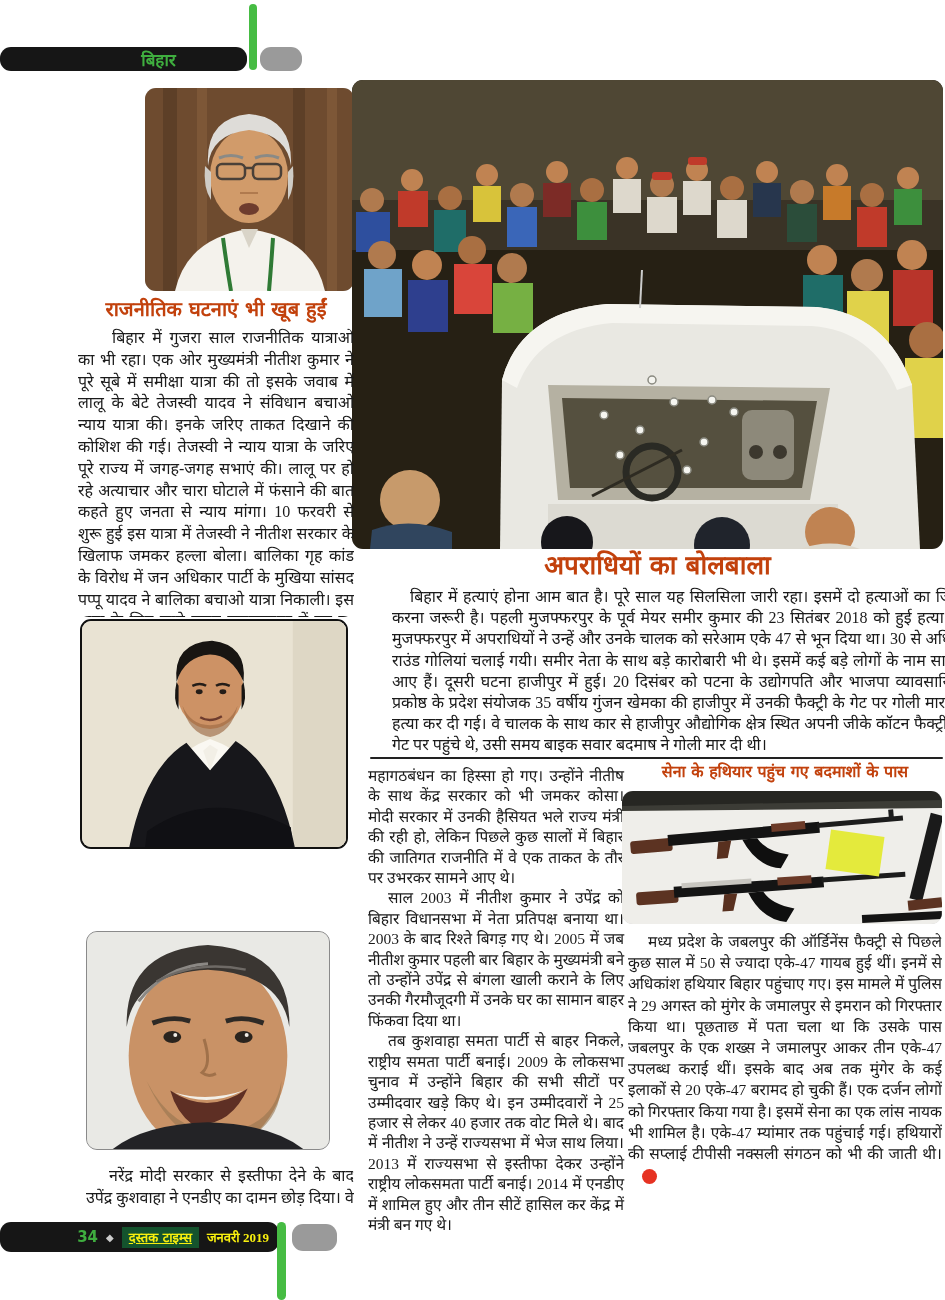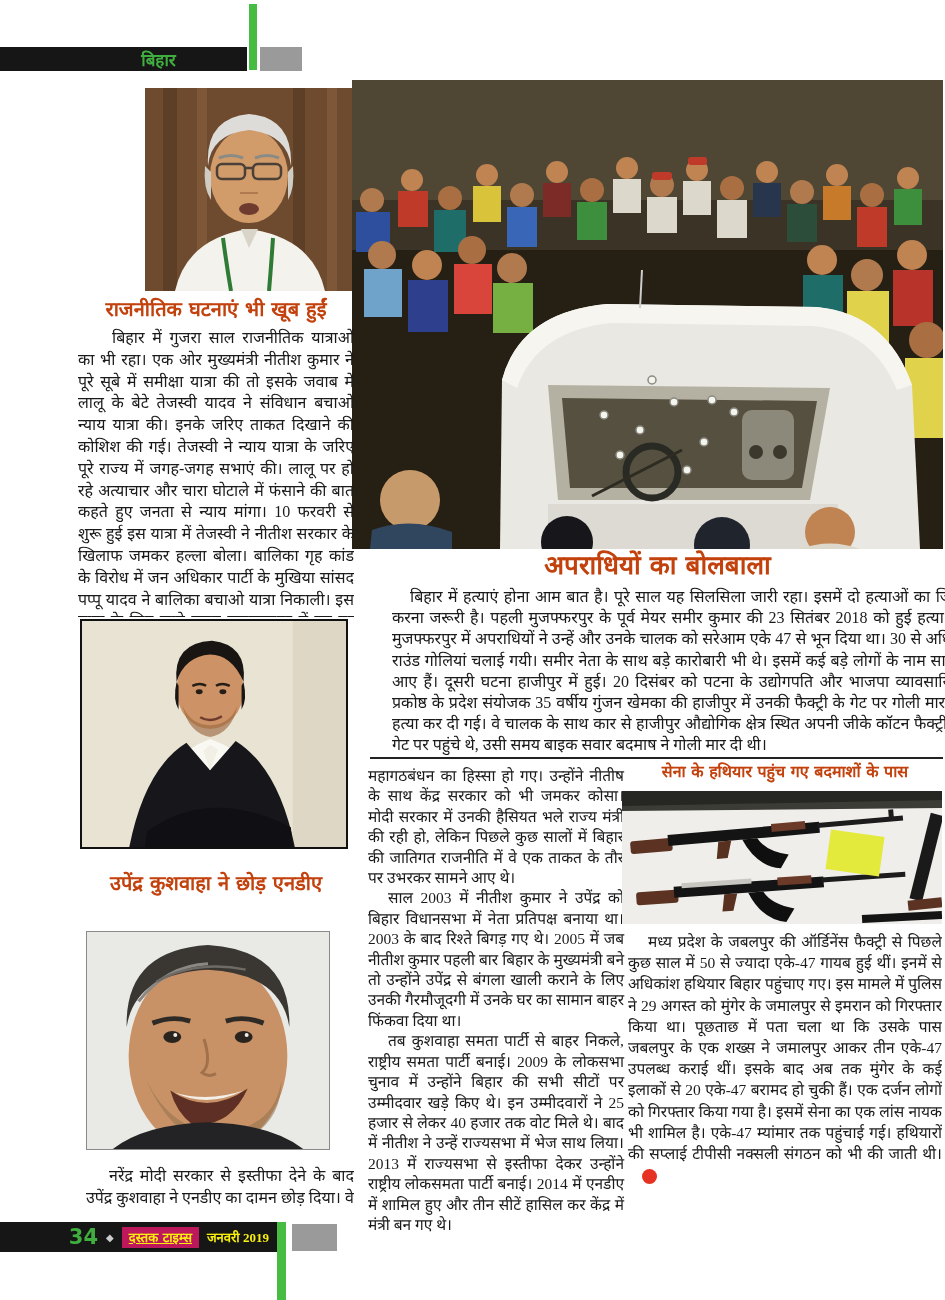--- a/index.html
+++ b/index.html
@@ -1,35 +1,35 @@
 <!DOCTYPE html>
 <html lang="hi"><head>
 <meta charset="utf-8">
 <style>
   * { box-sizing: border-box; }
   html,body { margin:0; padding:0; background:#ffffff; }
   .page {
     position:relative; width:945px; height:1300px; background:#ffffff;
     overflow:hidden; font-family:"Liberation Serif", serif; color:#1a1a1a;
   }
-  .abs { position:absolute; }
+  .abs { position:absolute;border-radius:11px; }
 
   
   .bar-black { background:#161616; }
   .top-green-bar { left:249px; top:4px; width:8px; height:66px; background:#46bc43; }
   .header-bar { left:0; top:47px; width:247px; height:24px; display:flex; align-items:center;
                 justify-content:center; padding-left:70px; }
   .header-label { color:#3fae3f; font-family:"DejaVu Sans", sans-serif; font-weight:bold; font-size:17px; }
   .header-gray-box { left:260px; top:47px; width:42px; height:24px; background:#9a9a9a; }
 
   .footer-bar { left:0; top:1222px; width:279px; height:30px; display:flex; align-items:center;
                 justify-content:flex-end; gap:8px; padding-right:10px; }
-  .page-number { color:#3fae3f; font-family:"DejaVu Sans", sans-serif; font-weight:bold; font-size:21px; }
+  .page-number { color:#3fae3f; font-family:"DejaVu Sans", sans-serif; font-weight:bold; font-size:15px; }
   .footer-diamond { color:#cccccc; font-size:10px; }
-  .logo-box { background:#be185d; color:#f8ef0e; font-family:"DejaVu Sans", sans-serif; font-weight:bold;
+  .logo-box { background:#14532d; color:#f8ef0e; font-family:"DejaVu Sans", sans-serif; font-weight:bold;
               font-size:13px; padding:1px 7px 2px; text-decoration:underline; white-space:nowrap; }
   .footer-date { color:#f8ef0e; font-family:Liberation Serif, serif; font-weight:bold; font-size:13px; white-space:nowrap; }
   .footer-green-bar { left:277px; top:1222px; width:9px; height:78px; background:#46bc43; }
   .footer-gray-box { left:292px; top:1224px; width:45px; height:27px; background:#9a9a9a; }
 
   
   .photo { overflow:hidden; background:#ccc; }
   .photo svg { display:block; width:100%; height:100%; }
   .photo-nitish { left:145px; top:88px; width:209px; height:203px; }
   .photo-main { left:352px; top:80px; width:591px; height:469px; }
@@ -203,21 +203,20 @@
       <ellipse cx="119" cy="72" rx="3.5" ry="2.5" fill="#241d18"></ellipse>
         <ellipse cx="143" cy="72" rx="3.5" ry="2.5" fill="#241d18"></ellipse>
       <path d="M120,98 Q130,104 142,97" stroke="#6e3c2e" stroke-width="2.5" fill="none"></path>
       <path d="M58,230 Q70,142 130,120 Q194,142 210,230 Z" fill="#faf8f2"></path>
       <path d="M48,230 Q64,150 106,124 L130,152 L156,122 Q200,150 216,230 Z" fill="#17171b"></path>
       <path d="M66,214 Q130,168 212,210 L214,230 L64,230 Z" fill="#101014"></path>
       <path d="M123,132 L130,152 L138,131 L130,126 Z" fill="#f2efe6"></path>
     </svg>
   </div>
 
-  <div class="abs headline hl-left hl-kushwaha">उपेंद्र कुशवाहा ने छोड़ एनडीए</div>
 
   <div class="abs photo photo-upendra">
     <svg viewBox="0 0 244 219" preserveAspectRatio="none">
       <rect width="244" height="219" fill="#e9e9e5"></rect>
       <ellipse cx="122" cy="125" rx="80" ry="98" fill="#c99266"></ellipse>
       <path d="M40,96 Q38,18 122,13 Q206,18 204,96 Q196,42 122,38 Q48,42 40,96" fill="#3a3632"></path>
       <path d="M52,70 Q80,34 122,32" stroke="#8b8884" stroke-width="3" fill="none"></path>
       <path d="M70,50 Q110,28 160,38" stroke="#6e6a66" stroke-width="2.5" fill="none"></path>
       <path d="M66,92 Q86,84 104,90" stroke="#2e2a26" stroke-width="5" fill="none"></path>
       <path d="M140,90 Q158,84 178,92" stroke="#2e2a26" stroke-width="5" fill="none"></path>

